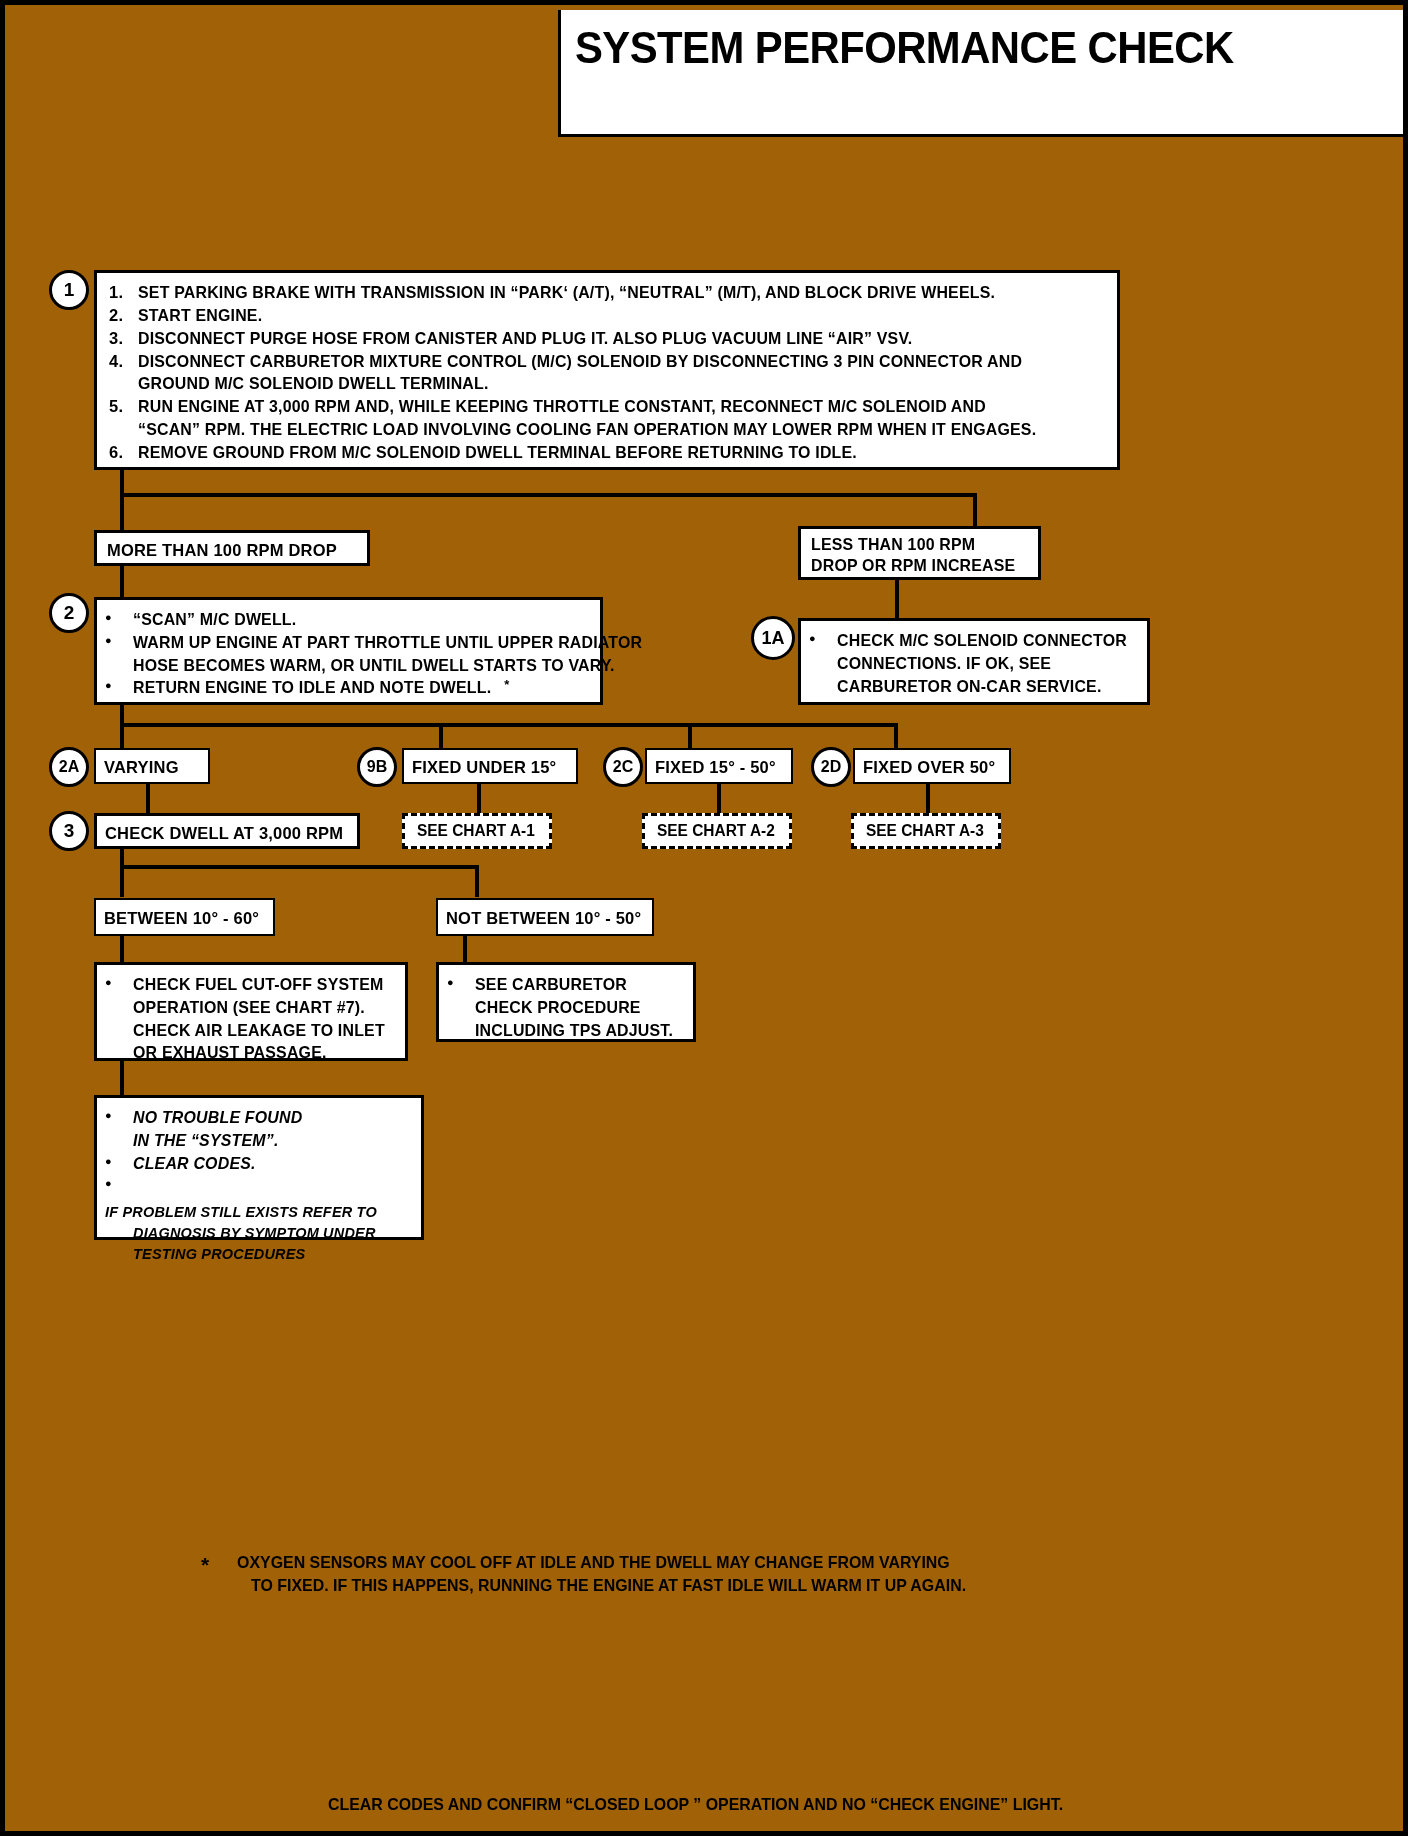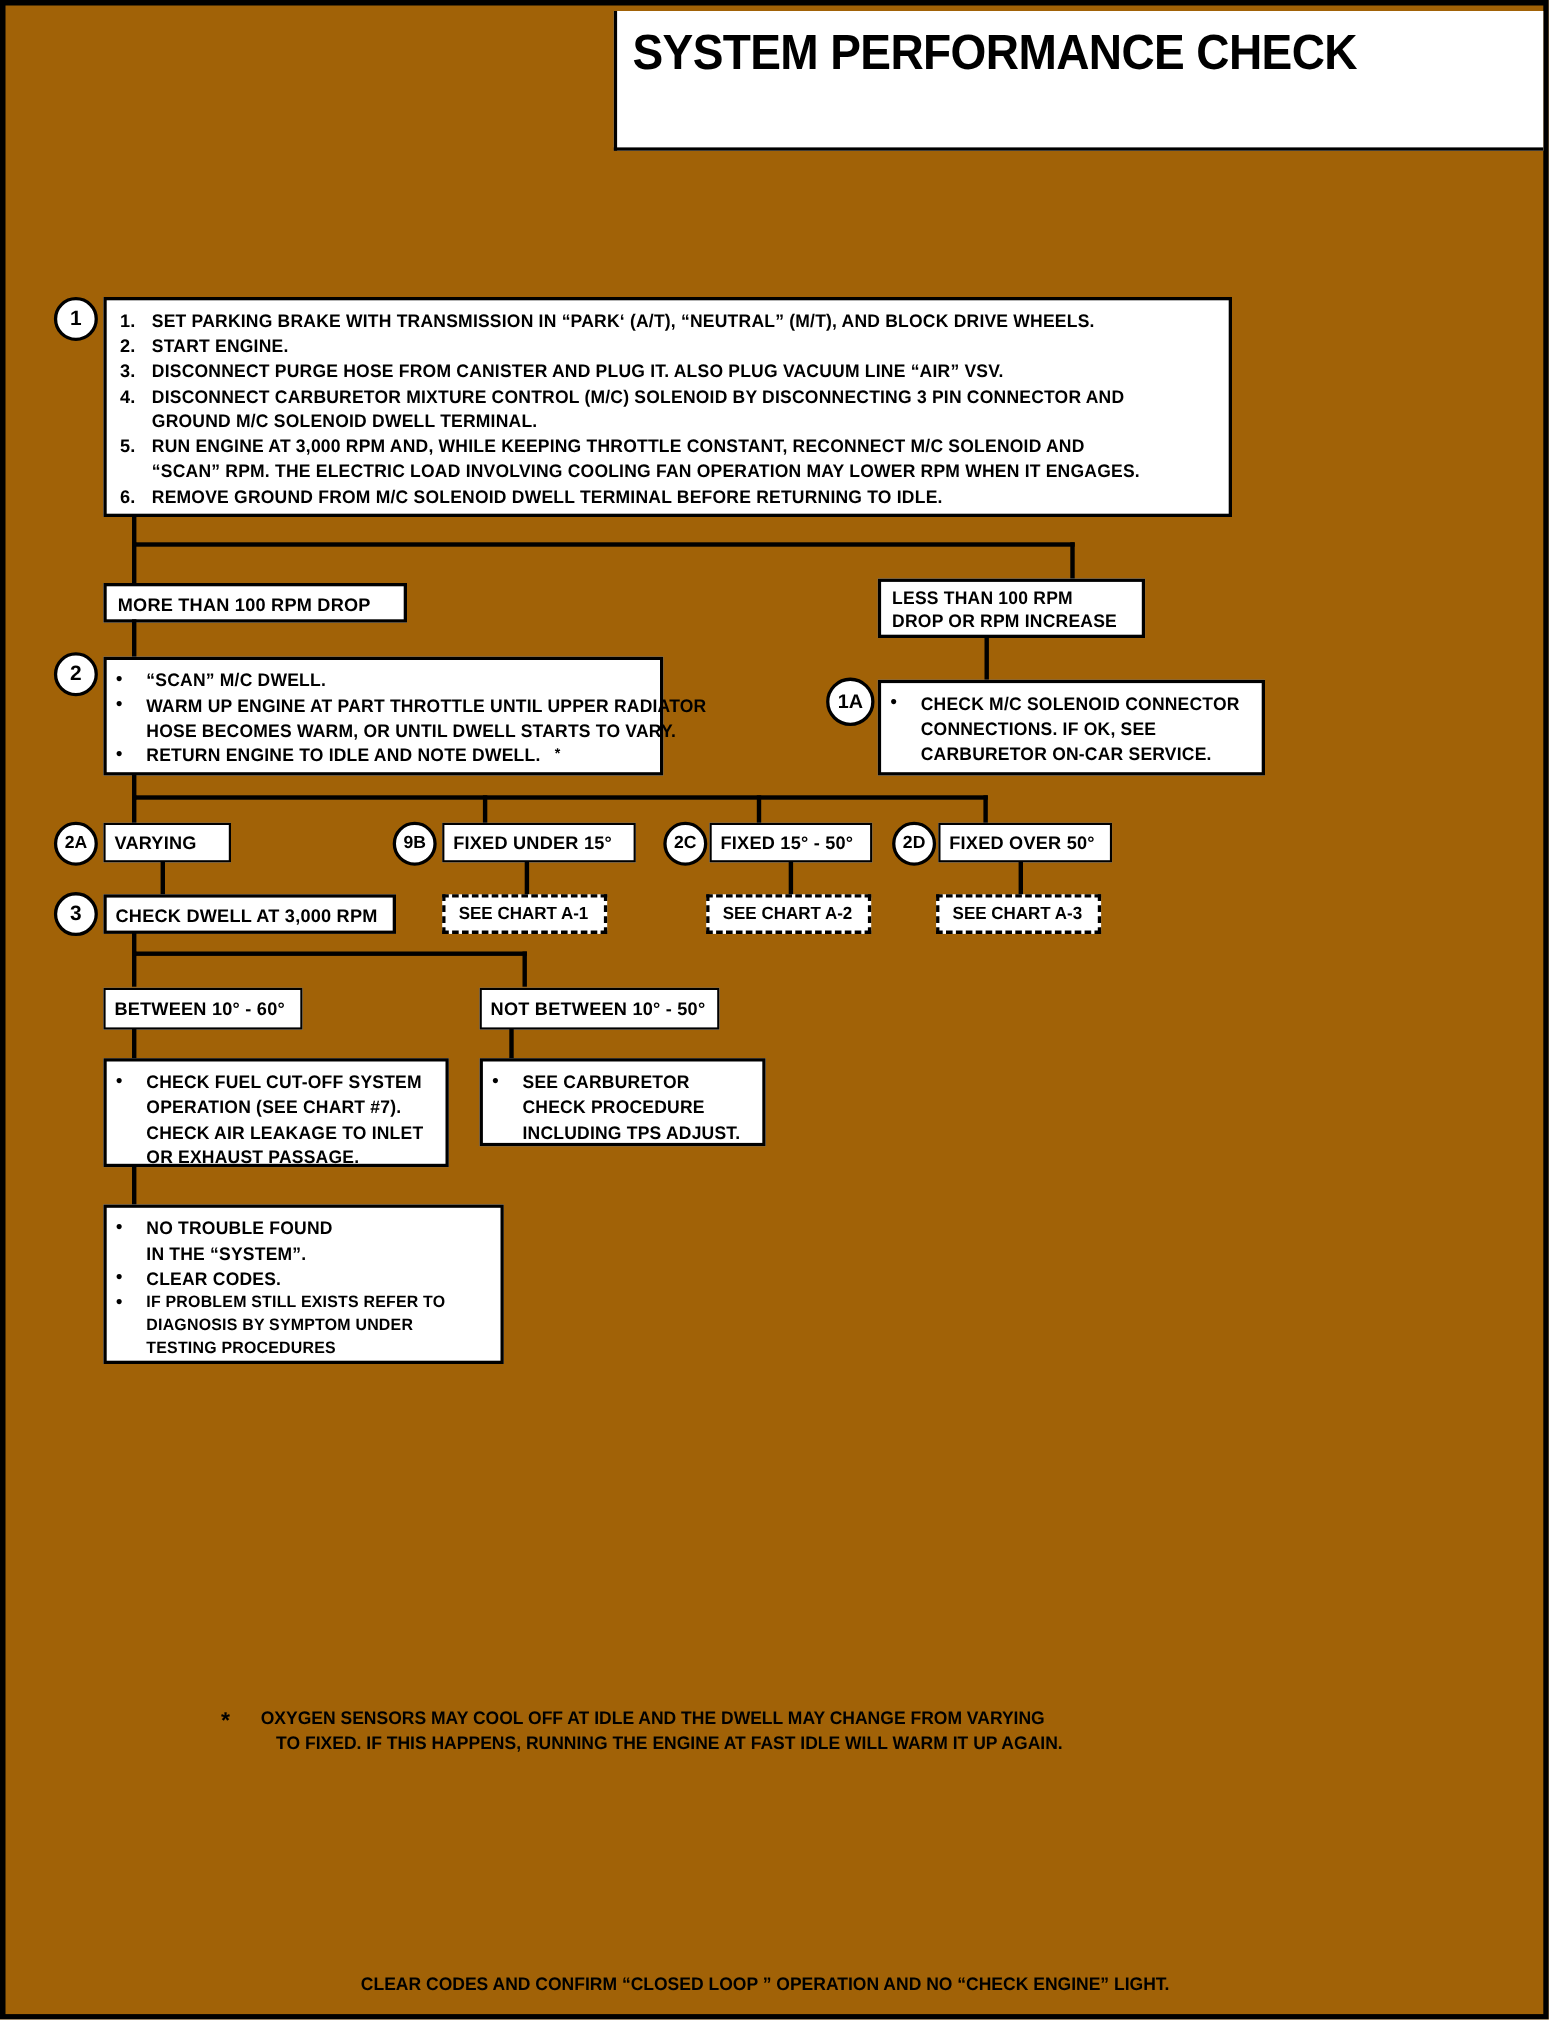--- a/index.html
+++ b/index.html
@@ -284,35 +284,35 @@
         </li>
       <li class="cont">
           <span class="dot"></span>
           <span class="sq">INCLUDING TPS ADJUST.</span>
         </li>
     </ul>
   </div>
 
   <div class="vline" style="left:115px;top:1054px;height:38px;"></div>
 
-  <div class="box" style="left:89px;top:1090px;width:364px;height:145px;padding:8px 0 0 8px;">
+  <div class="box" style="left:89px;top:1090px;width:330px;height:145px;padding:8px 0 0 8px;font-style:italic;">
     <ul class="bl">
       <li>
           <span class="dot"></span>
           <span class="sq">NO TROUBLE FOUND</span>
         </li>
       <li class="cont">
           <span class="dot"></span>
           <span class="sq">IN THE “SYSTEM”.</span>
         </li>
       <li>
           <span class="dot"></span>
           <span class="sq">CLEAR CODES.</span>
         </li>
-      <li style="font-size:15px;">
+      <li style="font-size:15px;flex-direction:column;">
           <span class="dot"></span>
           <span class="sq">IF PROBLEM STILL EXISTS REFER TO</span>
         </li>
       <li class="cont" style="font-size:15px;">
           <span class="dot"></span>
           <span class="sq">DIAGNOSIS BY SYMPTOM UNDER</span>
         </li>
       <li class="cont" style="font-size:15px;">
           <span class="dot"></span>
           <span class="sq">TESTING PROCEDURES</span>

